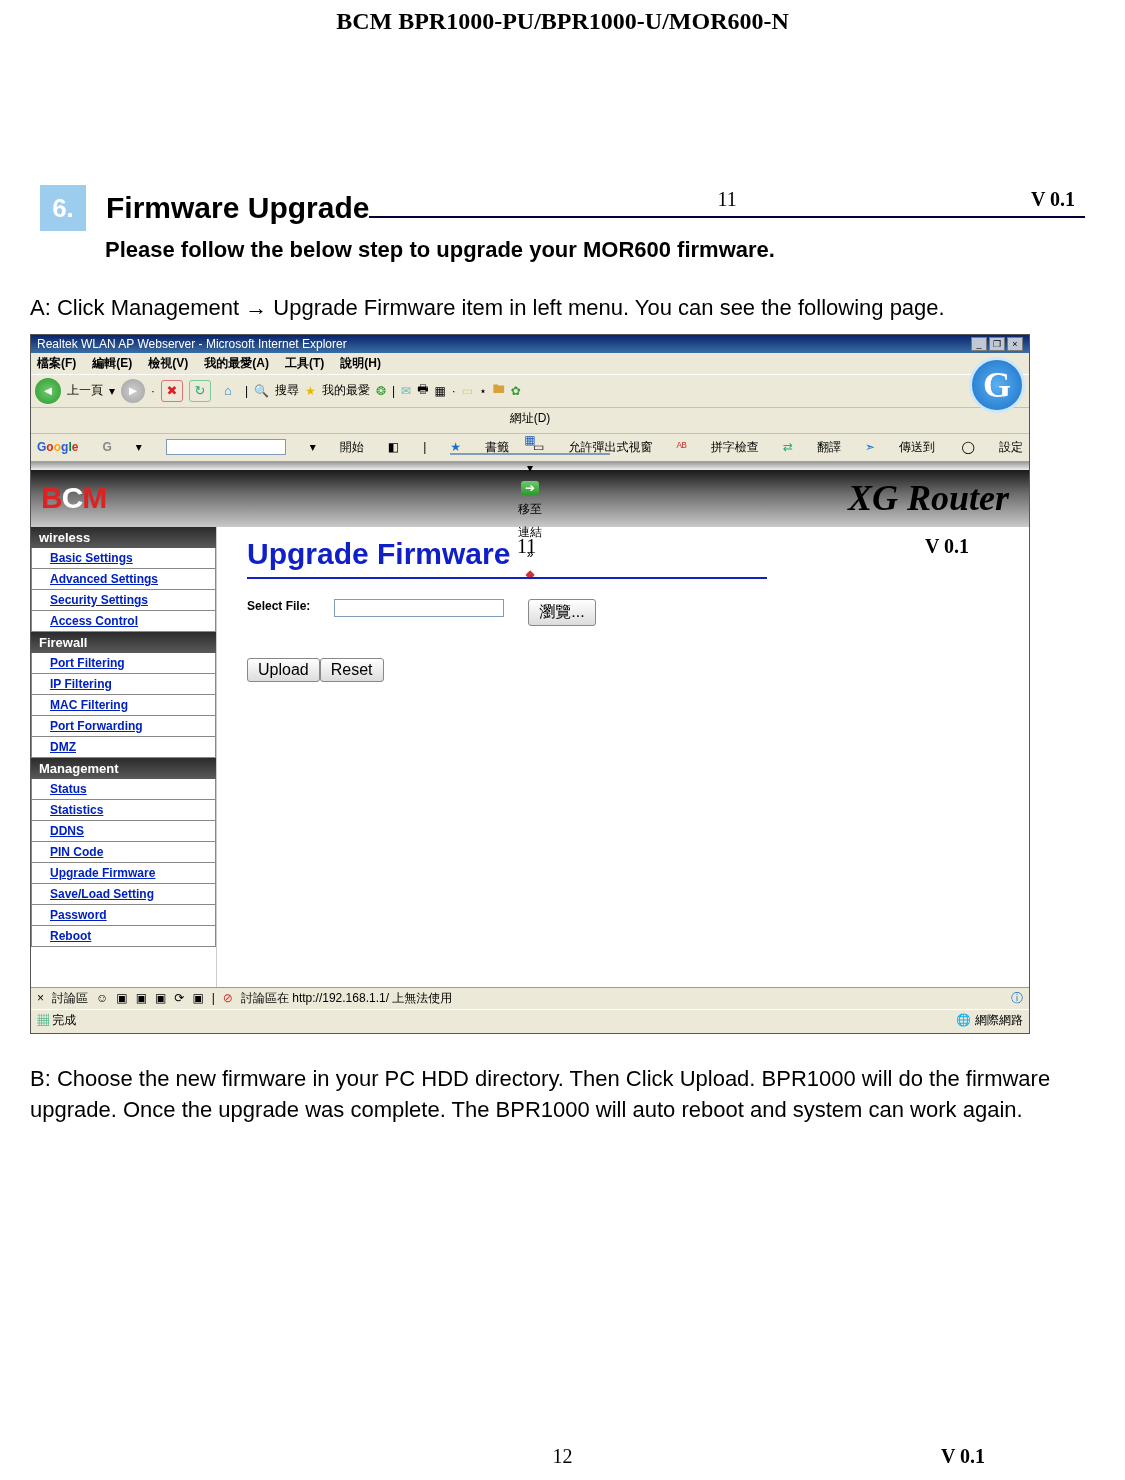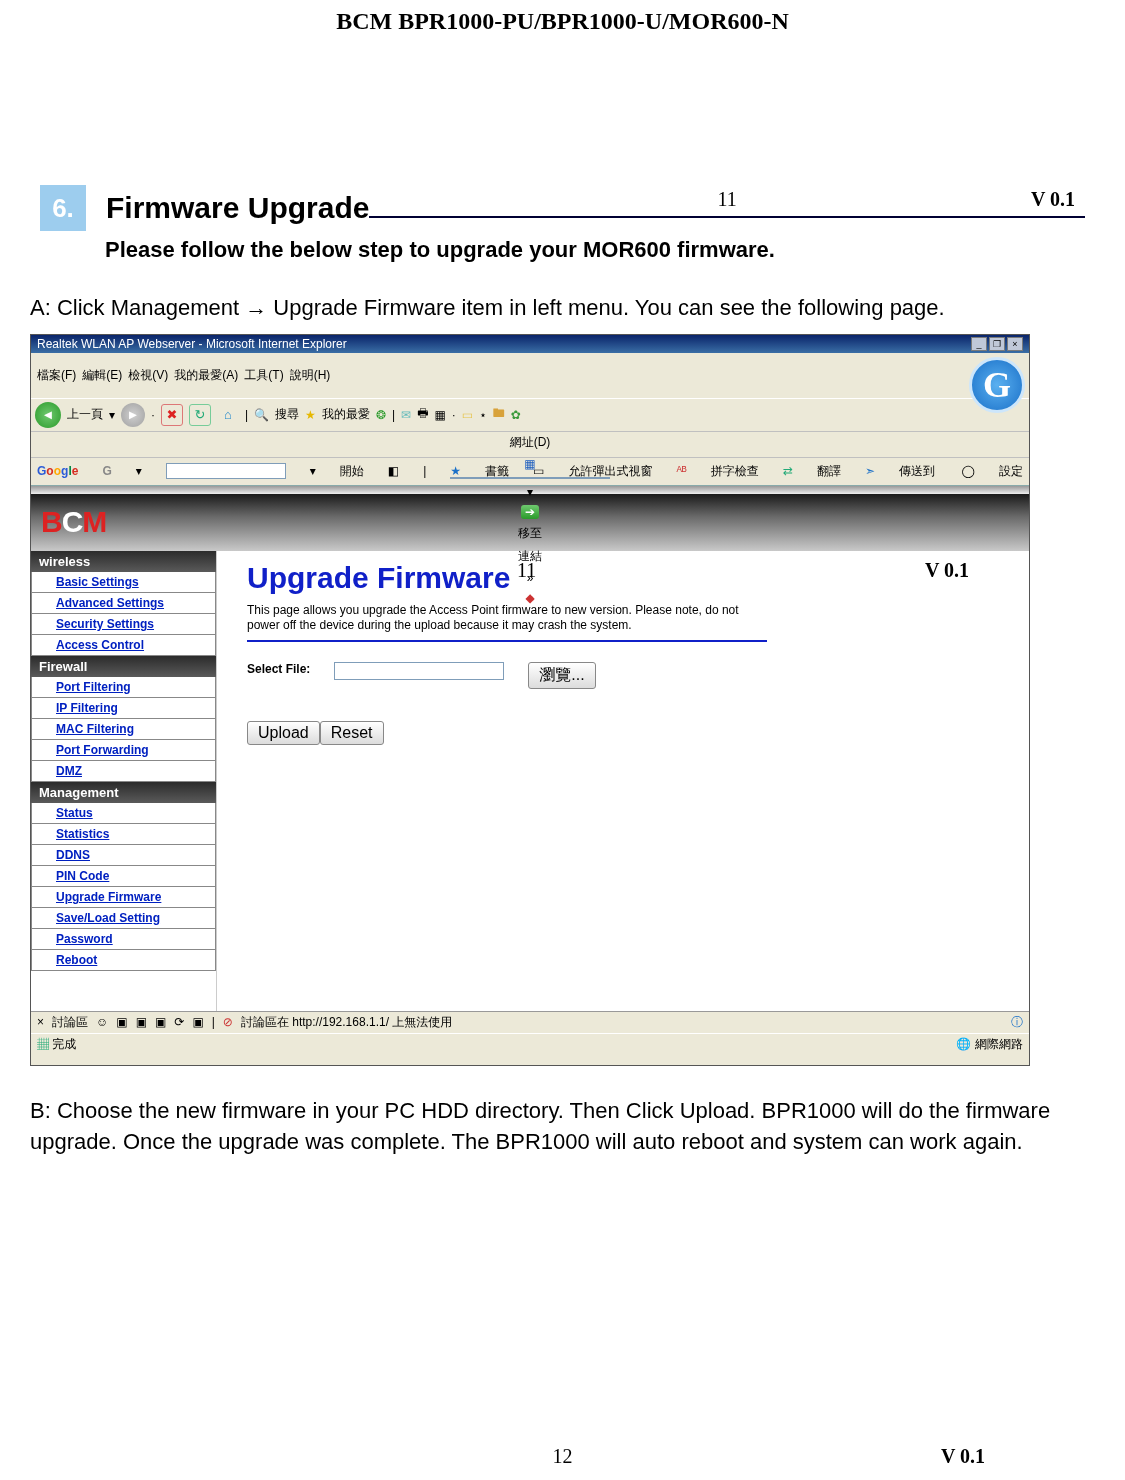--- a/index.html
+++ b/index.html
@@ -101,24 +101,25 @@
   }
   .win-icons { display: flex; gap: 2px; }
   .win-btn {
     width: 16px; height: 14px;
     background: #c0c8d8;
     border: 1px solid #7a7a7a;
     font-size: 9px; line-height: 12px; text-align: center; color: #000;
   }
   .menubar {
     background: #ece9d8;
-    padding: 14px 6px;
-    display: flex;
-    gap: 6px;
-    font-size: 12px;
+    padding: 2px 6px;
+    display: flex;
+    gap: 16px;
+    font-size: 12px;
+    font-weight: bold;
   }
   .toolbar1 {
     background: #ece9d8;
     border-top: 1px solid #fff;
     border-bottom: 1px solid #c0c0c0;
     padding: 2px 4px;
     display: flex;
     align-items: center;
     gap: 6px;
     height: 34px;
@@ -218,21 +219,21 @@
   .router-body { display: flex; min-height: 460px; }
   .sidebar { width: 186px; background: #fff; border-right: 1px solid #ccc; }
   .side-cat {
     background: linear-gradient(#2b2b2b,#5a5a5a);
     color: #fff; padding: 3px 8px;
     font-weight: bold; font-size: 13px;
   }
   .side-item {
     border: 1px solid #888;
     border-top: none;
-    padding: 3px 24px;
+    padding: 3px 18px;
     font-size: 12px;
   }
   .side-item a { color: #0020c0; text-decoration: underline; font-weight: bold; }
   .content {
     flex: 1;
     padding: 10px 30px;
     position: relative;
   }
   .content h1 {
     color: #1020c8;
@@ -285,21 +286,21 @@
     border-top: 1px solid #999;
     padding: 2px 6px;
     display: flex; align-items: center; gap: 8px;
     height: 22px; font-size: 12px;
   }
   .statusbar {
     background: #ece9d8;
     border-top: 1px solid #fff;
     padding: 2px 6px;
     display: flex; justify-content: space-between;
-    height: 32px; font-size: 12px;
+    height: 24px; font-size: 12px;
   }
 
   .footer-pg {
     position: absolute;
     bottom: 12px; left: 50%; transform: translateX(-50%);
     font-family: "Times New Roman", serif; font-size: 20px;
   }
   .footer-ver {
     position: absolute;
     bottom: 12px; right: 140px;
@@ -412,20 +413,21 @@
     <span class="gset">◯</span>
     <span>設定</span>
   </div>
 
   <div class="torn"></div>
 
   <div class="router-header">
     <div class="logo">
       <span class="red">B</span><span>C</span><span class="red">M</span>
     </div>
+    <div class="product">XG Router</div>
   </div>
 
   <div class="router-body">
     <div class="sidebar">
       <div class="side-cat">wireless</div>
       <div class="side-item"><a>Basic Settings</a></div>
       <div class="side-item"><a>Advanced Settings</a></div>
       <div class="side-item"><a>Security Settings</a></div>
       <div class="side-item"><a>Access Control</a></div>
       <div class="side-cat">Firewall</div>
@@ -442,21 +444,20 @@
       <div class="side-item"><a>Upgrade Firmware</a></div>
       <div class="side-item"><a>Save/Load Setting</a></div>
       <div class="side-item"><a>Password</a></div>
       <div class="side-item"><a>Reboot</a></div>
     </div>
 
     <div class="content">
       <span class="overlay-num">11</span>
       <span class="overlay-ver">V 0.1</span>
       <h1>Upgrade Firmware</h1>
-      <div class="desc">This page allows you upgrade the Access Point firmware to new version. Please note, do not power off the device during the upload because it may crash the system.</div>
       <hr>
       <div class="form-row">
         <span>Select File:</span>
         <input type="text" style="">
         <button class="ie-btn">瀏覽...</button>
       </div>
       <div class="btn-row">
         <button class="ie-btn">Upload</button>
         <button class="ie-btn">Reset</button>
       </div>

